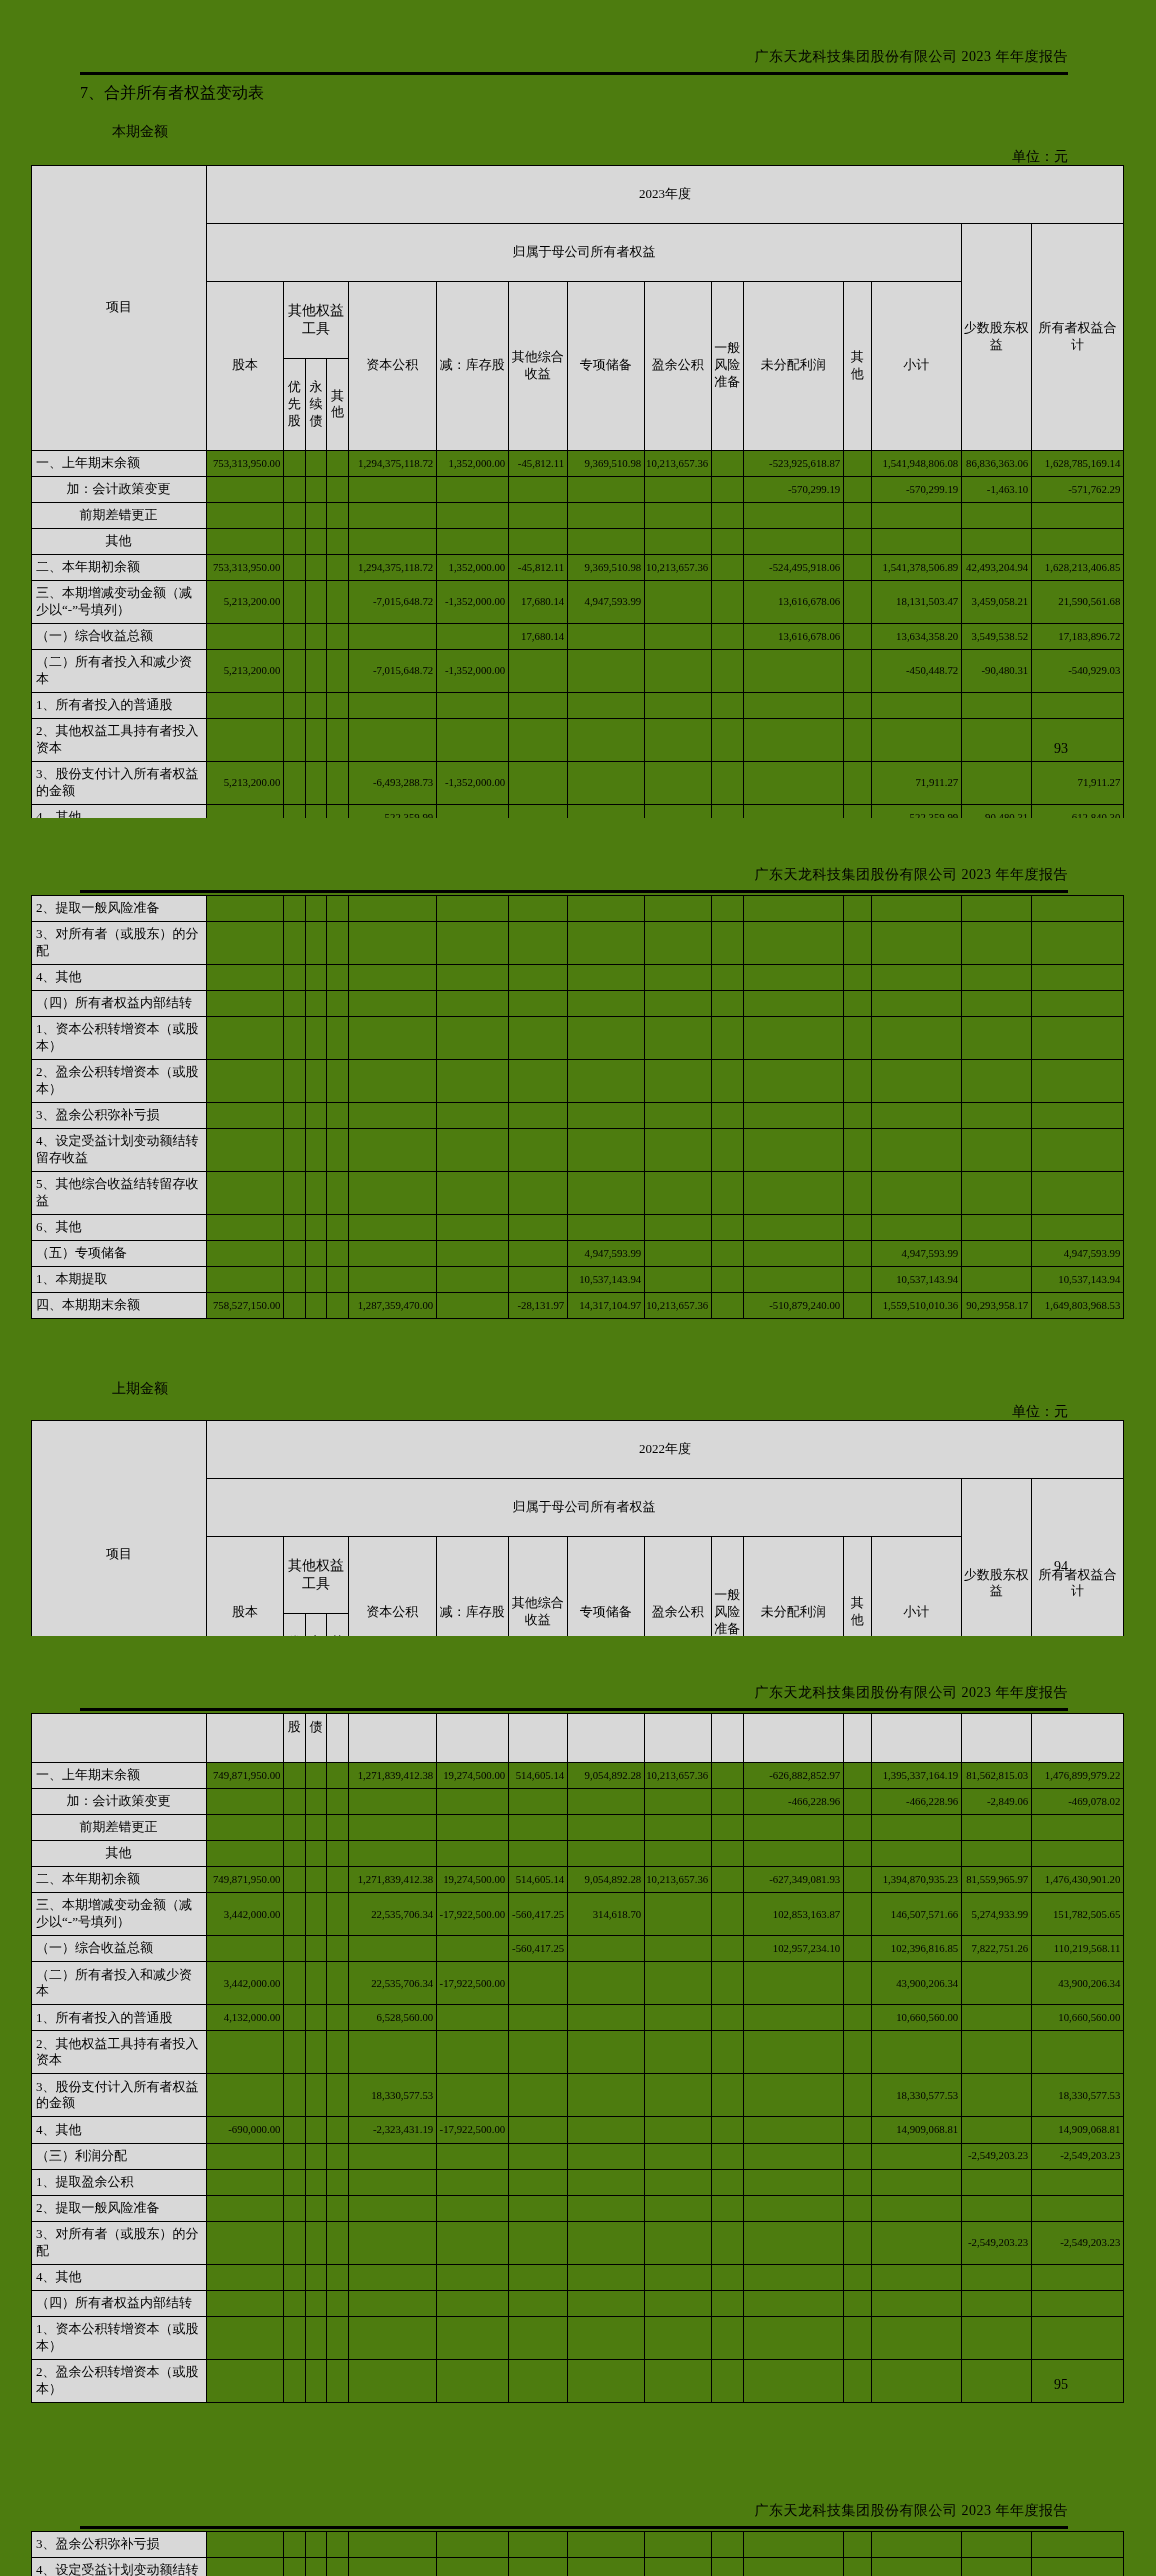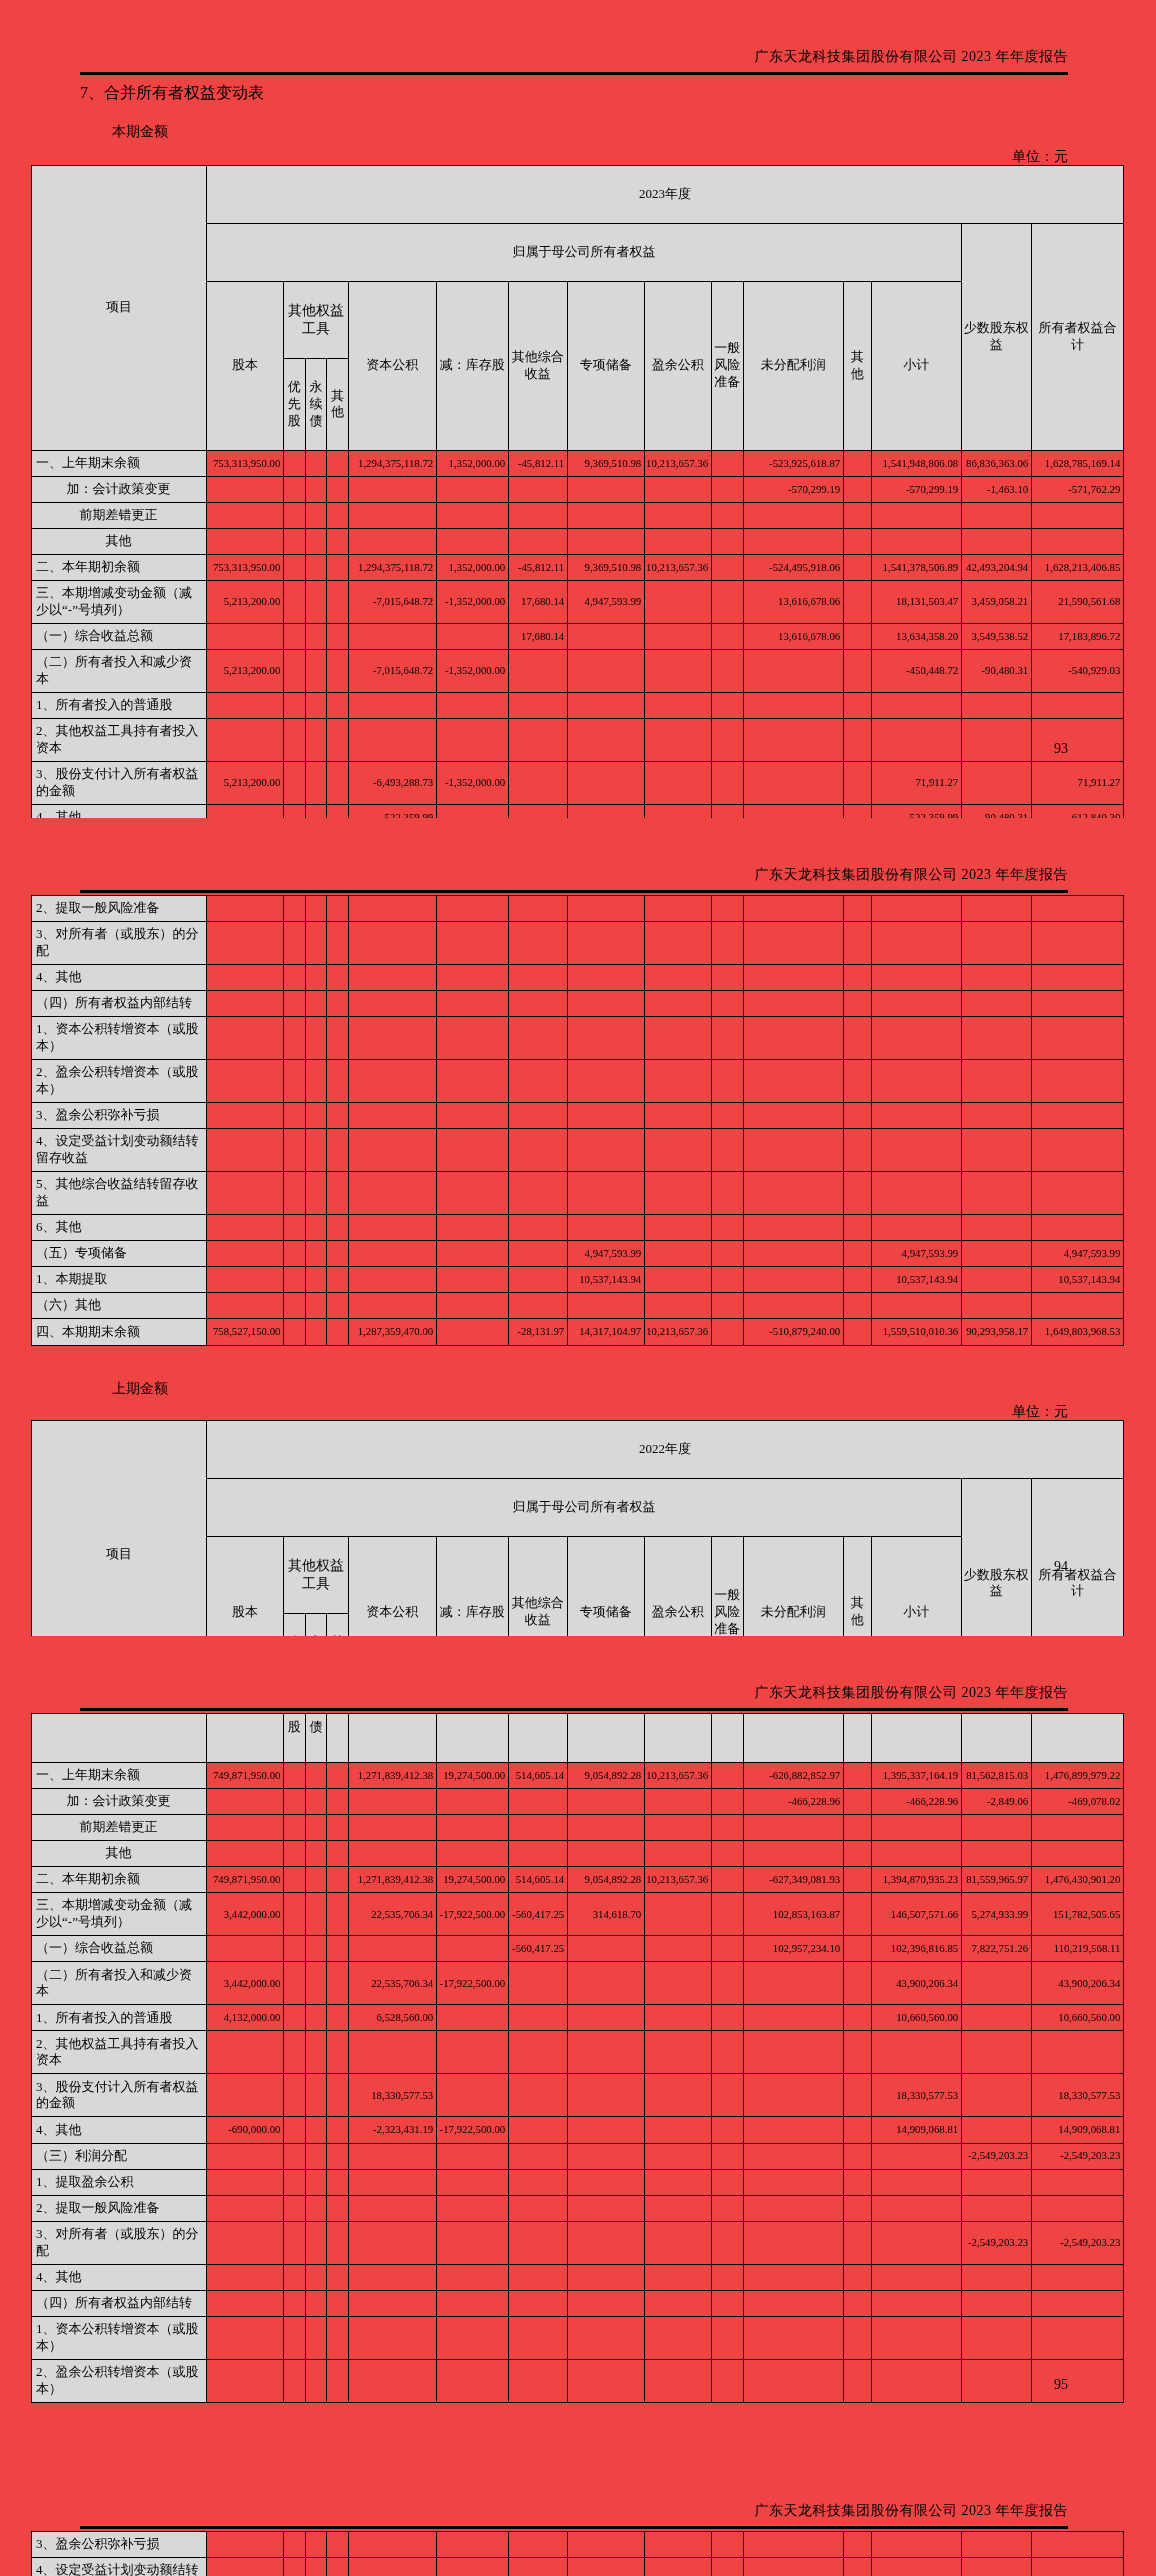--- a/index.html
+++ b/index.html
@@ -1,18 +1,18 @@
 <!DOCTYPE html>
 <html style="font-size:8.2px"><head>
 <meta charset="utf-8">
 <style>
   * { box-sizing: border-box; }
   html,body { margin:0; padding:0; background:#fff; }
   body { width:1157px; font-family:"Liberation Serif","DejaVu Serif",serif; color:#000; }
-  .page { position:relative; width:1157px; height:818px; background:#ef4444; overflow:hidden; }
+  .page { position:relative; width:1157px; height:818px; background:#4d7c0f; overflow:hidden; }
   .page-header { position:absolute; top:48px; left:80px; width:988px; text-align:right; font-size:14px; letter-spacing:0.5px; }
   .page-rule { position:absolute; top:72px; left:80px; width:988px; height:3.1px; background:#000; }
   .sec-title { position:absolute; margin:0; font-size:16px; font-weight:normal; }
   .amt-label { position:absolute; left:112px; font-size:14px; }
   .unit { position:absolute; right:89px; font-size:14px; }
   .page-num { position:absolute; bottom:61px; right:89px; font-size:14px; }
   .tbl { position:absolute; left:31px; }
   table.fin { border-collapse:collapse; table-layout:fixed; width:1093px; }
   .fin th, .fin td { border:1px solid #000; vertical-align:middle; overflow:visible; }
   .fin th { background:#d8d8d8; font-weight:normal; font-size:13px; line-height:1.3; text-align:center; padding:20px 1px; }
@@ -573,38 +573,20 @@
               <td class="num">10,537,143.94</td>
               <td class="num"></td>
               <td class="num"></td>
               <td class="num"></td>
               <td class="num"></td>
               <td class="num">10,537,143.94</td>
               <td class="num"></td>
               <td class="num">10,537,143.94</td>
             </tr>
             <tr>
-              <td class="lab">（六）其他</td>
-              <td class="num"></td>
-              <td class="num"></td>
-              <td class="num"></td>
-              <td class="num"></td>
-              <td class="num"></td>
-              <td class="num"></td>
-              <td class="num"></td>
-              <td class="num"></td>
-              <td class="num"></td>
-              <td class="num"></td>
-              <td class="num"></td>
-              <td class="num"></td>
-              <td class="num"></td>
-              <td class="num"></td>
-              <td class="num"></td>
-            </tr>
-            <tr>
               <td class="lab">四、本期期末余额</td>
               <td class="num">758,527,150.00</td>
               <td class="num"></td>
               <td class="num"></td>
               <td class="num"></td>
               <td class="num">1,287,359,470.00</td>
               <td class="num"></td>
               <td class="num">-28,131.97</td>
               <td class="num">14,317,104.97</td>
               <td class="num">10,213,657.36</td>

